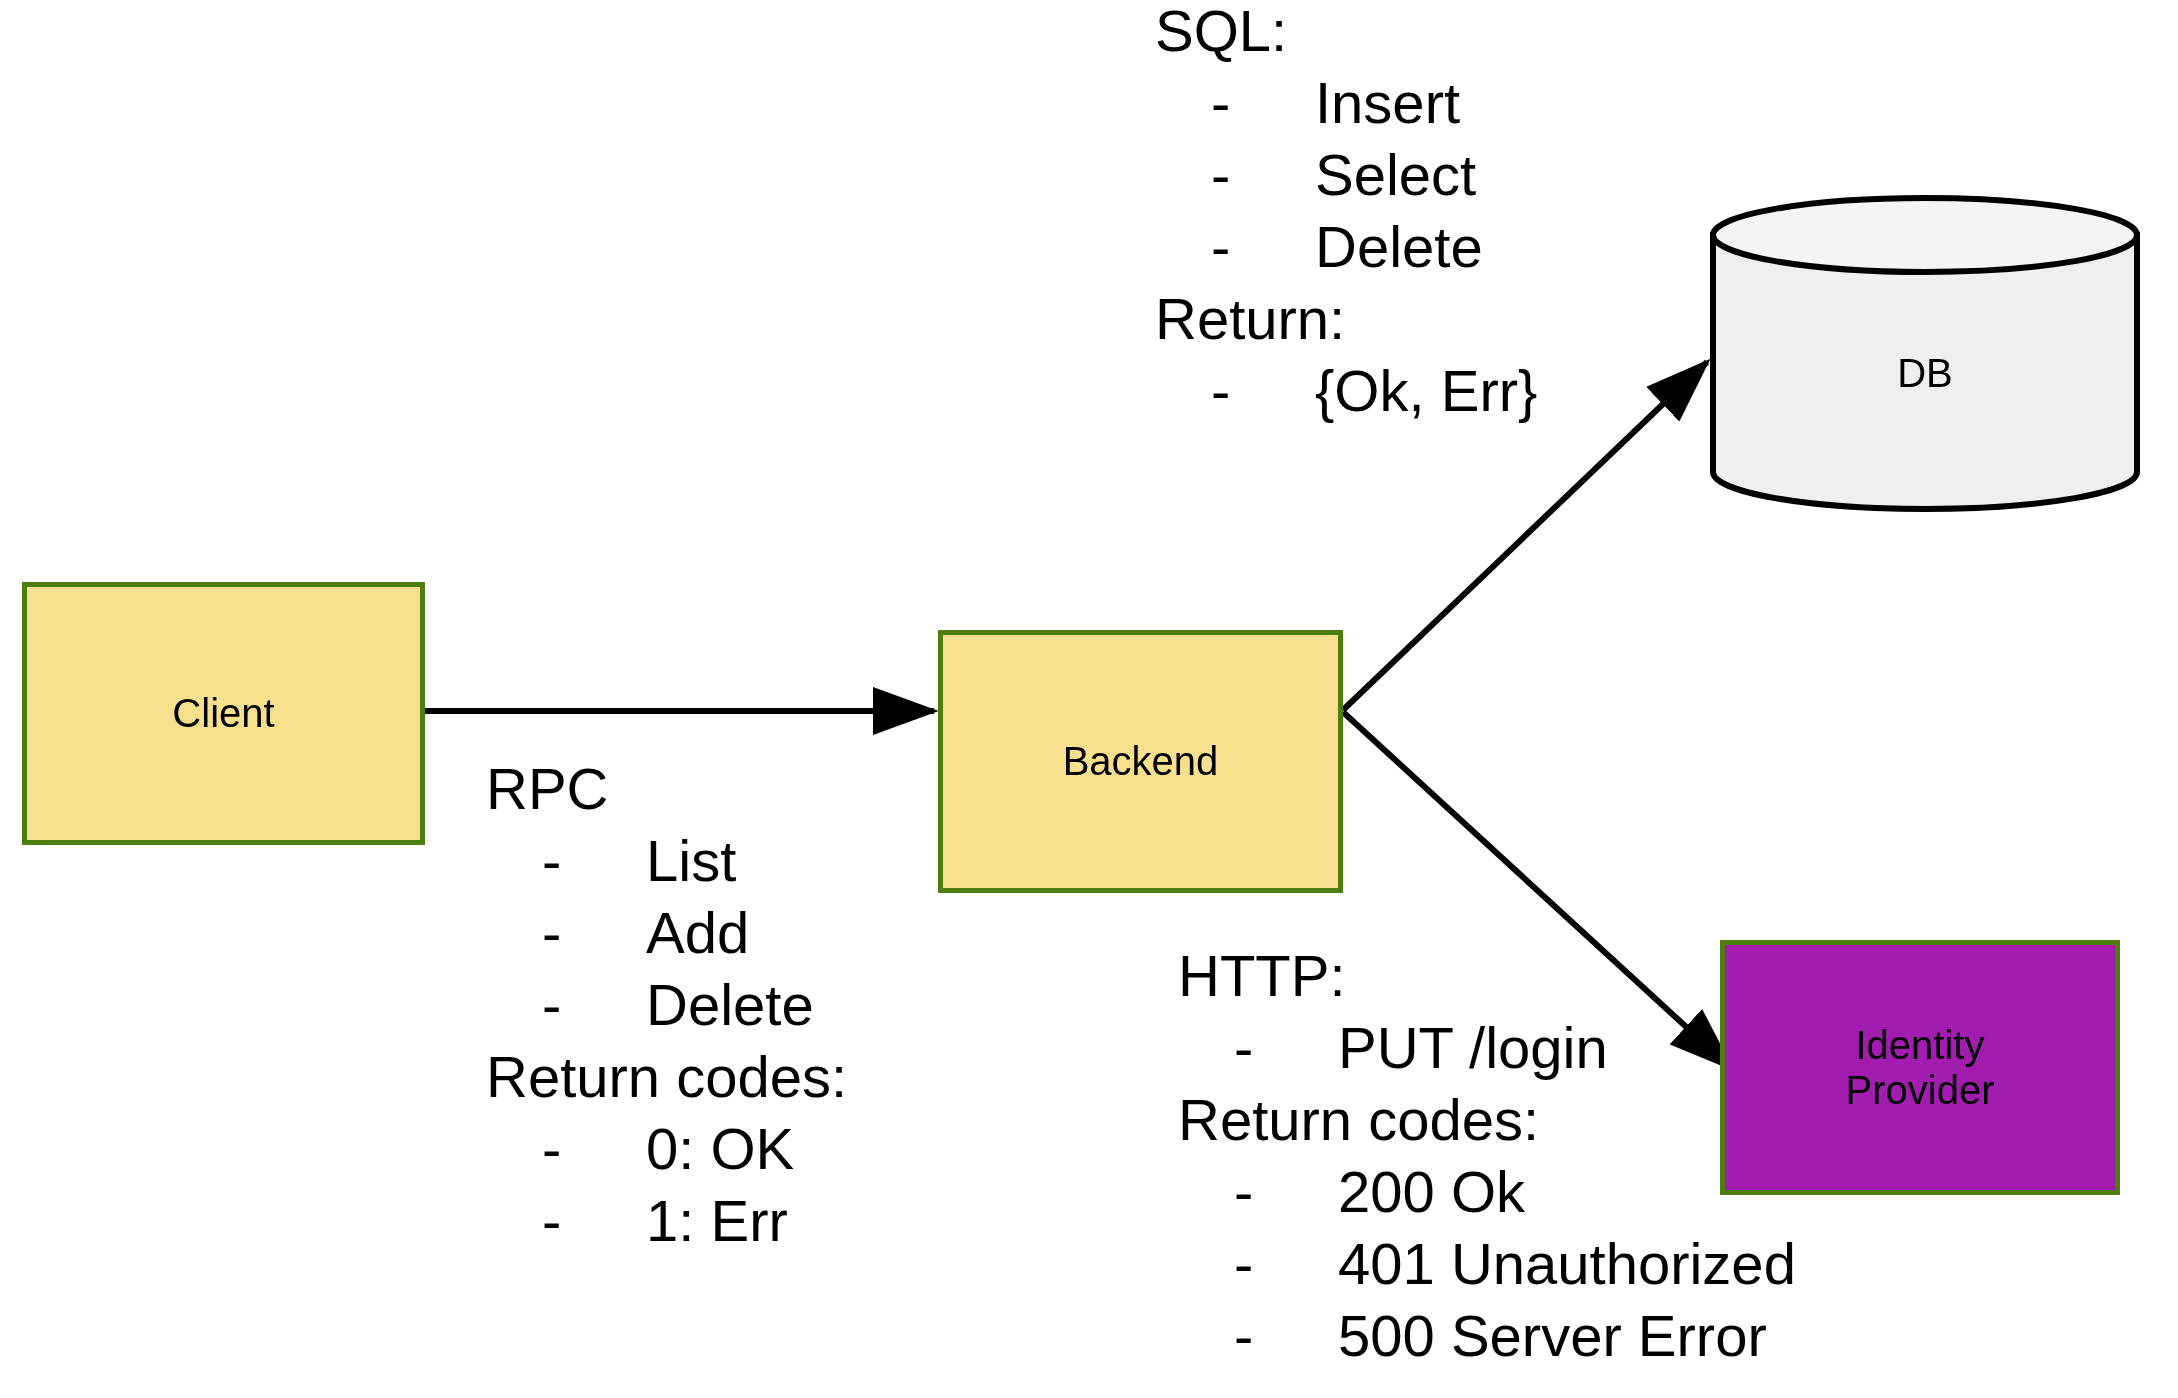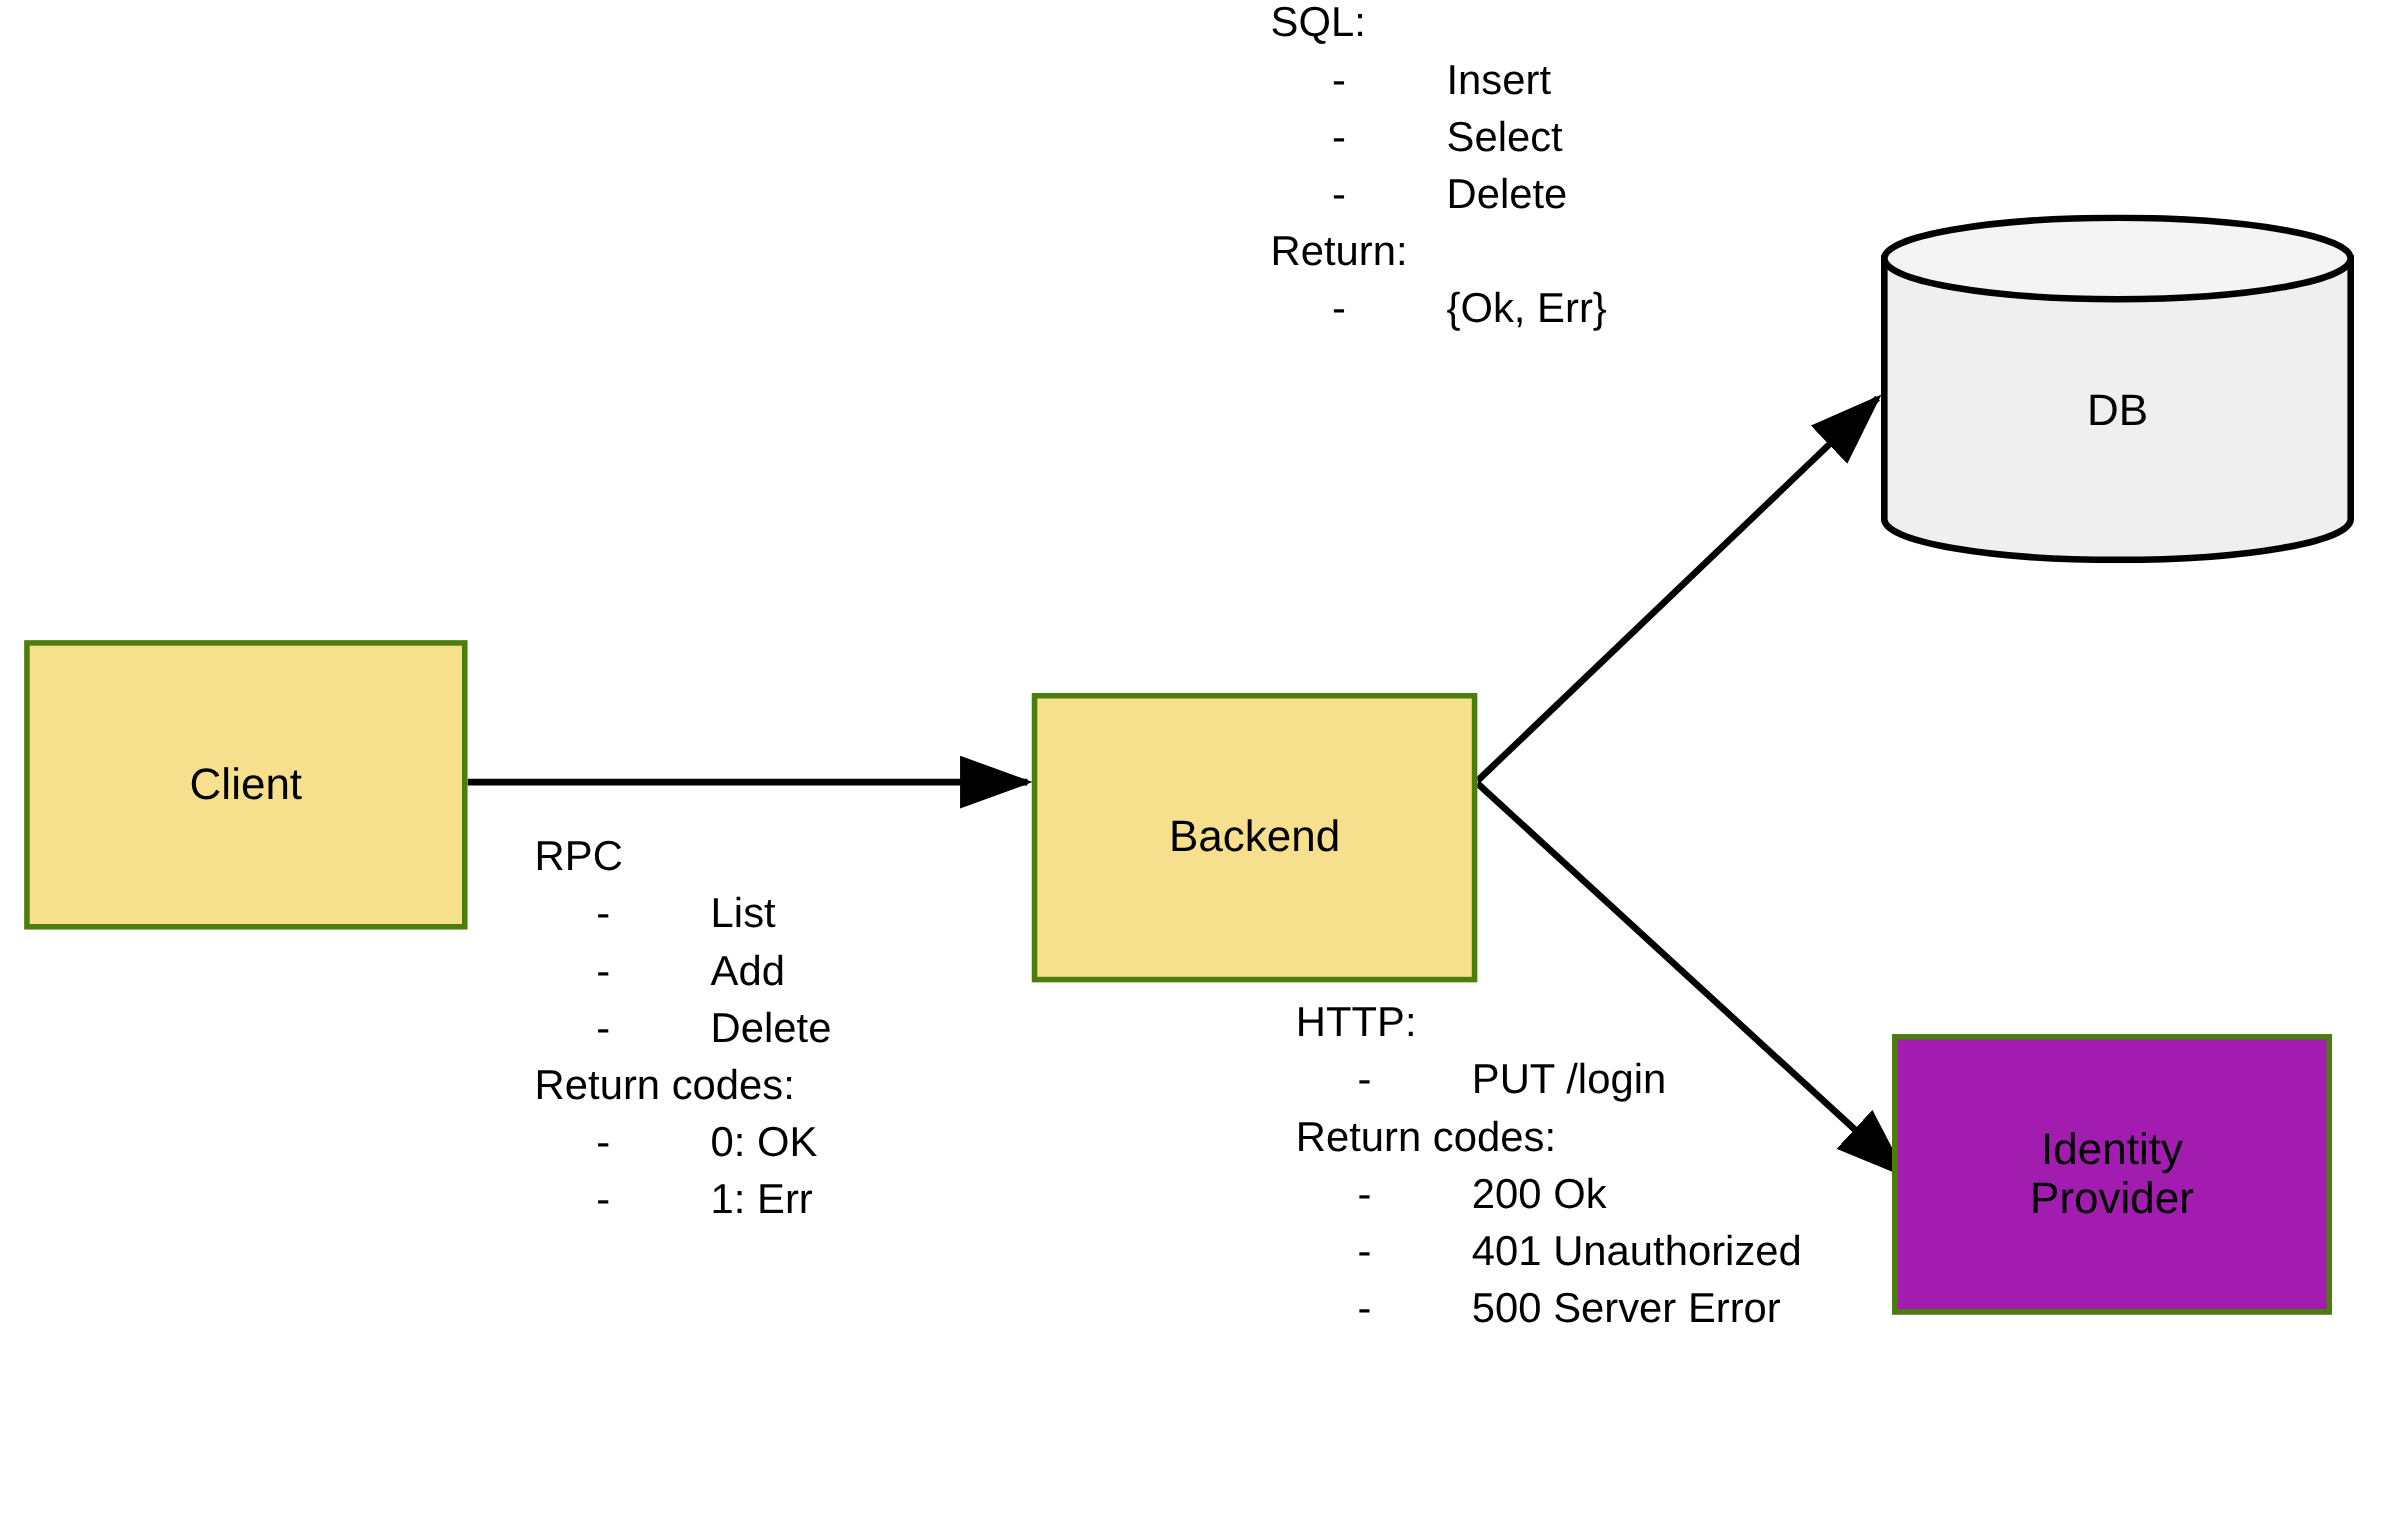--- a/index.html
+++ b/index.html
@@ -82,42 +82,42 @@
     position: relative;
     z-index: 2;
     width: 100%;
     text-align: center;
     margin-top: 40px;
   }
 
   
   .annot {
     position: absolute;
-    font-size: 38px;
+    font-size: 58px;
     line-height: 1.0;
     color: #000000;
     white-space: nowrap;
   }
   .annot .a-head {
     display: block;
     margin-bottom: 14px;
   }
   .annot .a-item {
     display: block;
     margin-bottom: 14px;
     padding-left: 56px;
   }
   .annot .a-dash {
     display: inline-block;
     width: 104px;
   }
 
   #annot-sql  { left: 1155px; top: 2px;    }
   #annot-rpc  { left: 486px;  top: 760px;  }
-  #annot-http { left: 1178px; top: 911px;  }
+  #annot-http { left: 1178px; top: 947px;  }
 </style>
 </head>
 <body>
 
 <svg id="diagram-canvas" viewBox="0 0 2178 1398" xmlns="http://www.w3.org/2000/svg">
   <defs>
     <marker id="arrowhead" markerWidth="11" markerHeight="8" refX="10.2" refY="4" orient="auto" markerUnits="strokeWidth">
       <path d="M0,0 L11,4 L0,8 z" fill="#000000"></path>
     </marker>
   </defs>

